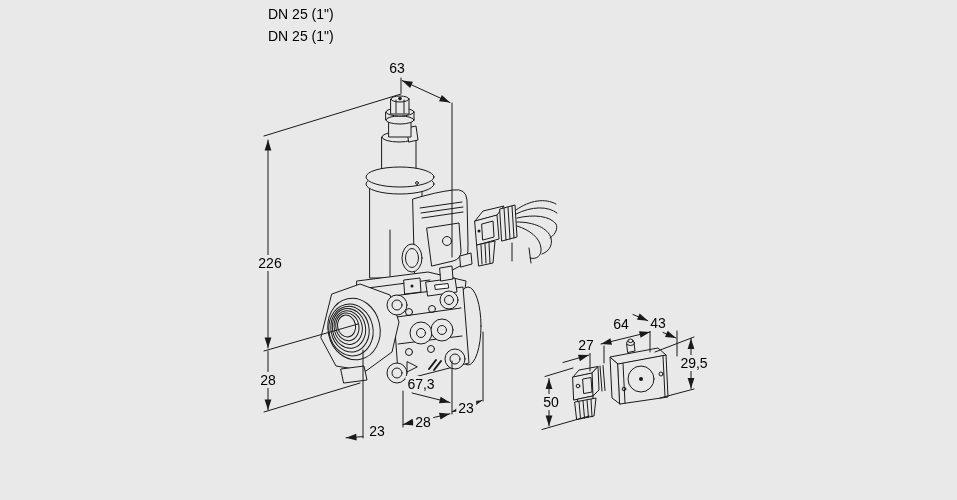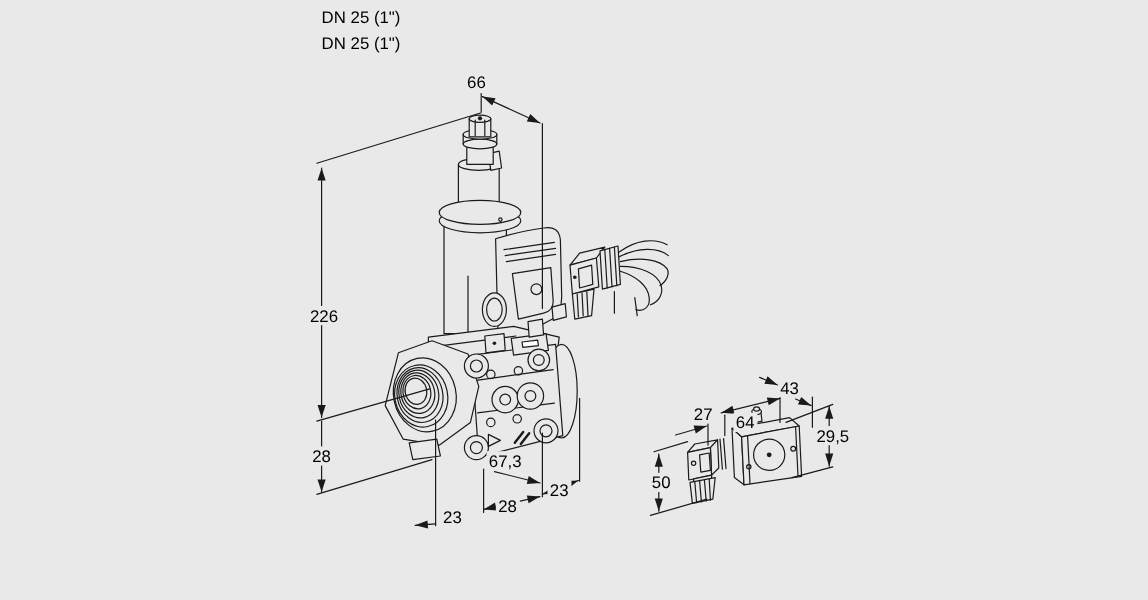--- a/index.html
+++ b/index.html
@@ -252,27 +252,27 @@
         <line x1="573" y1="368" x2="545" y2="376.5"></line>
         <line x1="589" y1="416" x2="542" y2="429.5"></line>
         <line x1="549" y1="378.5" x2="549" y2="426" marker-start="url(#arr)" marker-end="url(#arr)"></line>
       </g>
     </g>
   </svg>
 
   <span class="conn-label" style="left:268px;top:6px">DN 25 (1")</span>
   <span class="conn-label" style="left:268px;top:28px">DN 25 (1")</span>
 
-  <span class="dim-label" style="left:397px;top:68px">66</span>
+  <span class="dim-label" style="left:397px;top:68px">63</span>
   <span class="dim-label" style="left:270px;top:263px">226</span>
   <span class="dim-label" style="left:268px;top:380px">28</span>
   <span class="dim-label" style="left:421px;top:384px">67,3</span>
   <span class="dim-label" style="left:466px;top:408px">23</span>
   <span class="dim-label" style="left:423px;top:422px">28</span>
   <span class="dim-label" style="left:377px;top:431px">23</span>
 
   <span class="dim-label" style="left:586px;top:345px">27</span>
-  <span class="dim-label" style="left:621px;top:352px">64</span>
+  <span class="dim-label" style="left:621px;top:324px">64</span>
   <span class="dim-label" style="left:658px;top:323px">43</span>
   <span class="dim-label" style="left:694px;top:363px">29,5</span>
   <span class="dim-label" style="left:551px;top:402px">50</span>
 
 </div>
 
 </body></html>

